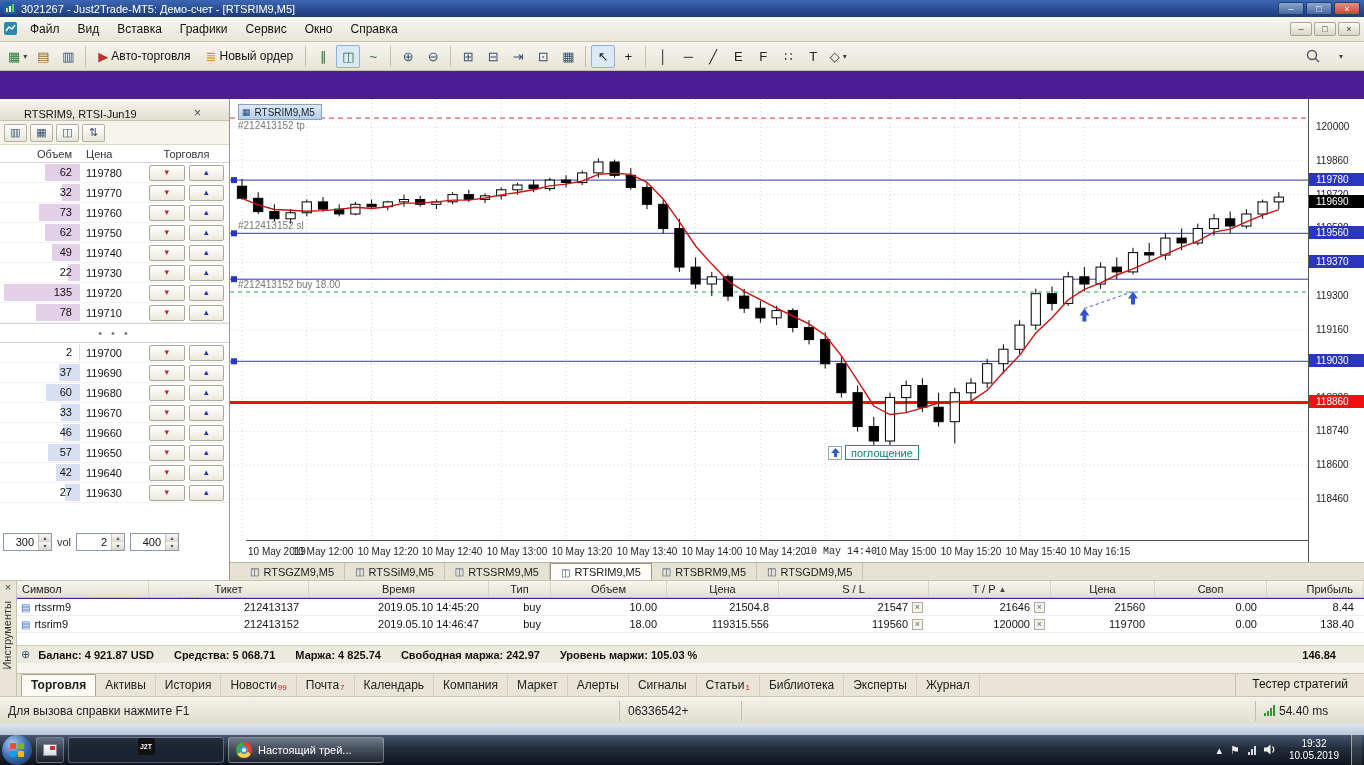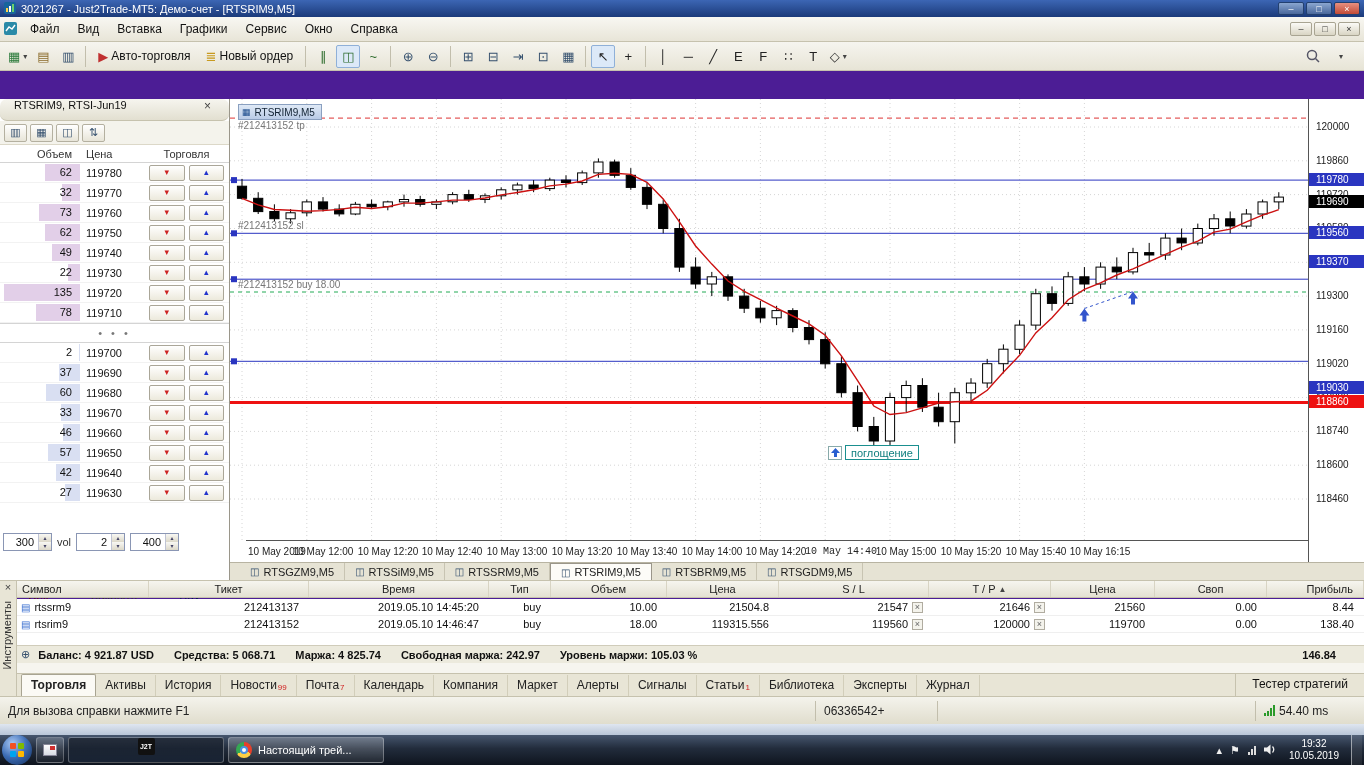--- a/index.html
+++ b/index.html
@@ -25,21 +25,21 @@
   .tbtn.tlabel{padding:0 6px;}
   .tbtn .tl{font-size:12px;color:#111;}
   .tsep{width:1px;height:21px;background:#c2beac;margin:0 4px;}
   .tright{margin-left:auto;display:flex;align-items:center;gap:4px;padding-right:6px;}
   
   .tfbar{position:absolute;left:0;top:71px;width:1364px;height:28px;background:linear-gradient(#f4f3ec,#e4e1d2);border-bottom:1px solid #b8b4a2;display:flex;align-items:center;gap:2px;padding:0 8px;}
   .tfbtn{min-width:28px;height:21px;display:flex;align-items:center;justify-content:center;padding:0 6px;border:1px solid transparent;border-radius:2px;color:#222;}
   .tfbtn.active{background:linear-gradient(#fcfbf8,#dad6c6);border:1px solid #8d897a;box-shadow:inset 0 1px 2px rgba(0,0,0,.25);}
   
   .dom-panel{position:absolute;left:0;top:99px;width:230px;height:481px;background:#fff;border-right:1px solid #9a968a;}
-  .dom-title{height:22px;background:linear-gradient(#f6f5ef,#e2dfd0);border-bottom:1px solid #c6c2ae;display:flex;align-items:flex-start;padding:0 14px;border-radius:7px;}
+  .dom-title{height:22px;background:linear-gradient(#f6f5ef,#e2dfd0);border-bottom:1px solid #c6c2ae;display:flex;align-items:flex-end;padding:0 24px;}
   .dom-close{margin-left:auto;width:15px;text-align:center;color:#444;font-size:12px;}
   .dom-icons{height:24px;display:flex;gap:3px;align-items:center;padding:0 4px;border-bottom:1px solid #dcd8c8;background:#f4f3ec;}
   .dicon{width:23px;height:18px;border:1px solid #b4b0a0;background:linear-gradient(#fff,#e8e5d8);display:flex;align-items:center;justify-content:center;font-size:11px;color:#35506e;border-radius:2px;}
   .dom-head{display:grid;grid-template-columns:80px 64px 1fr;height:18px;align-items:center;border-bottom:1px solid #d4d4d4;color:#333;}
   .dom-head .h0{text-align:right;padding-right:8px;}
   .dom-head .h1{padding-left:6px;}
   .dom-head .h2{text-align:center;}
   .dom-row{display:grid;grid-template-columns:80px 64px 1fr;height:20px;align-items:center;border-bottom:1px solid #f2f2f2;}
   .vol-cell{position:relative;height:100%;}
   .vol-bar{position:absolute;right:0;top:1px;bottom:1px;}
@@ -103,21 +103,21 @@
   .bprofit{margin-left:auto;padding-right:28px;}
   .tb-gap{position:absolute;left:17px;top:663px;width:1347px;height:10px;background:#f6f5ef;}
   .tb-tabs{position:absolute;left:17px;top:673px;width:1347px;height:23px;background:#e8e5d6;border-top:1px solid #c6c2ae;display:flex;align-items:flex-end;font-size:12px;padding-left:4px;}
   .tbtab{padding:3px 9px 4px 9px;color:#222;border-right:1px solid #d2ceba;display:flex;align-items:flex-start;gap:1px;}
   .tbtab.active{background:#fbfaf5;border:1px solid #a8a492;border-bottom:none;font-weight:bold;border-radius:2px 2px 0 0;}
   .badge{color:#d02020;font-size:8px;margin-top:5px;}
   .tester{margin-left:auto;border-left:1px solid #c6c2ae;padding:3px 16px 0 16px;height:100%;}
   
   .statusbar{position:absolute;left:0;top:696px;width:1364px;height:28px;background:linear-gradient(#f4f3ec,#e0ddcd);border-top:1px solid #c6c2ae;display:flex;align-items:center;font-size:12px;color:#222;}
   .sbcell{height:20px;display:flex;align-items:center;border-right:1px solid #c2beac;padding:0 8px;}
-  .sb1{width:816px;}
+  .sb1{width:620px;}
   .sb2{width:122px;}
   .sb3{flex:1;}
   .sb4{width:108px;border-right:none;gap:4px;}
   .sigbars{display:flex;align-items:flex-end;gap:1px;height:11px;}
   .sigbars i{width:2px;background:#2a9a2a;display:block;}
   
   .frame-bottom{position:absolute;left:0;top:724px;width:1364px;height:11px;background:linear-gradient(#dfe6f0,#b9c6d8);}
   .taskbar{position:absolute;left:0;top:735px;width:1364px;height:30px;background:linear-gradient(#46566e,#222c3c 45%,#0e141e);display:flex;align-items:center;gap:4px;padding:0 2px;}
   .orb{width:30px;height:30px;border-radius:50%;background:radial-gradient(circle at 35% 28%,#a8c8f4,#3c6cb4 48%,#122c58);display:flex;align-items:center;justify-content:center;flex:none;}
   .pinicon{width:28px;height:26px;border-radius:3px;border:1px solid rgba(255,255,255,.25);background:linear-gradient(rgba(255,255,255,.2),rgba(255,255,255,.04));display:flex;align-items:center;justify-content:center;}
@@ -720,21 +720,21 @@
       <div class="axlabel" style="top: 225px;">119160</div>
       <div class="axlabel" style="top: 259px;">119020</div>
       <div class="axlabel" style="top: 293px;">118880</div>
       <div class="axlabel" style="top: 326px;">118740</div>
       <div class="axlabel" style="top: 360px;">118600</div>
       <div class="axlabel" style="top: 394px;">118460</div>
       <div class="ptag" style="top: 74px; background: rgb(42, 53, 192);">119780</div>
       <div class="ptag" style="top: 96px; background: rgb(0, 0, 0);">119690</div>
       <div class="ptag" style="top: 127px; background: rgb(42, 53, 192);">119560</div>
       <div class="ptag" style="top: 156px; background: rgb(42, 53, 192);">119370</div>
-      <div class="ptag" style="top: 255px; background: rgb(42, 53, 192); margin-top: 27px;">119030</div>
+      <div class="ptag" style="top: 255px; background: rgb(42, 53, 192);">119030</div>
       <div class="ptag" style="top: 296px; background: rgb(238, 17, 17);">118860</div>
     </div>
 
   <div class="chart-tabs" id="chart-tabs">
       <div class="ctab">
         <span class="ctab-ico">◫</span>
         <span>RTSGZM9,M5</span>
       </div>
       <div class="ctab">
         <span class="ctab-ico">◫</span>

